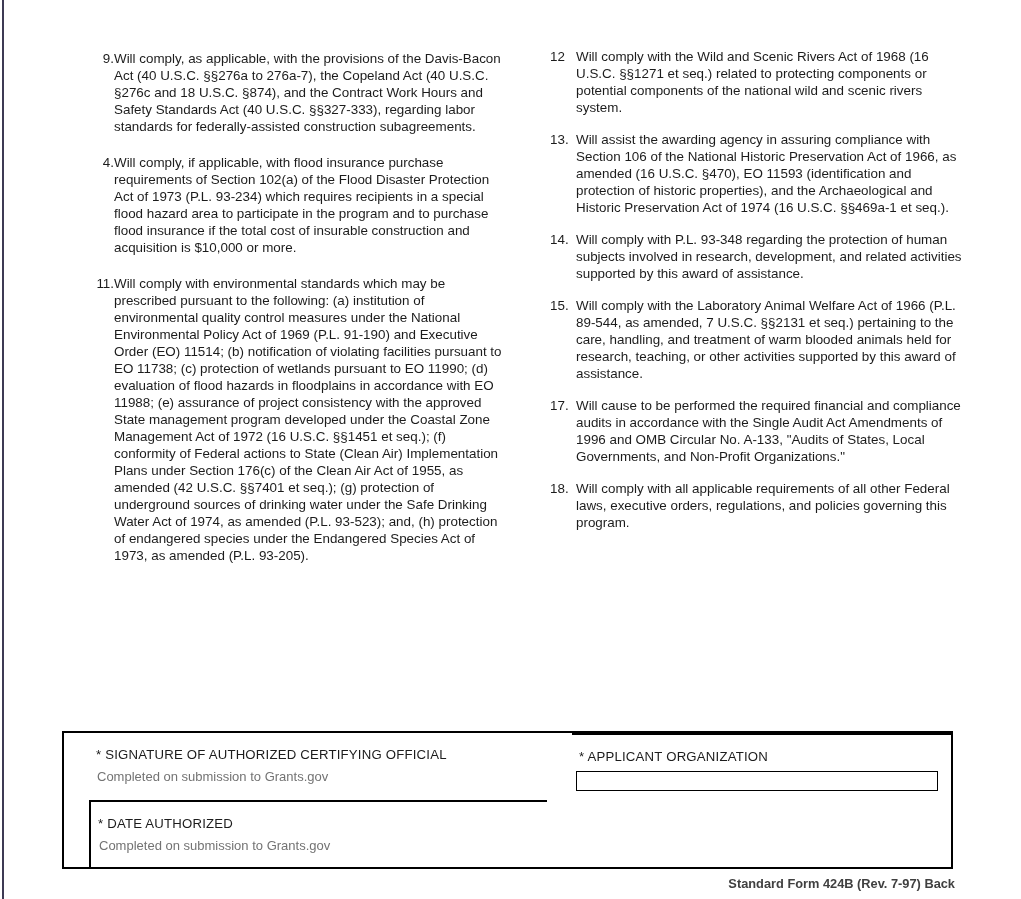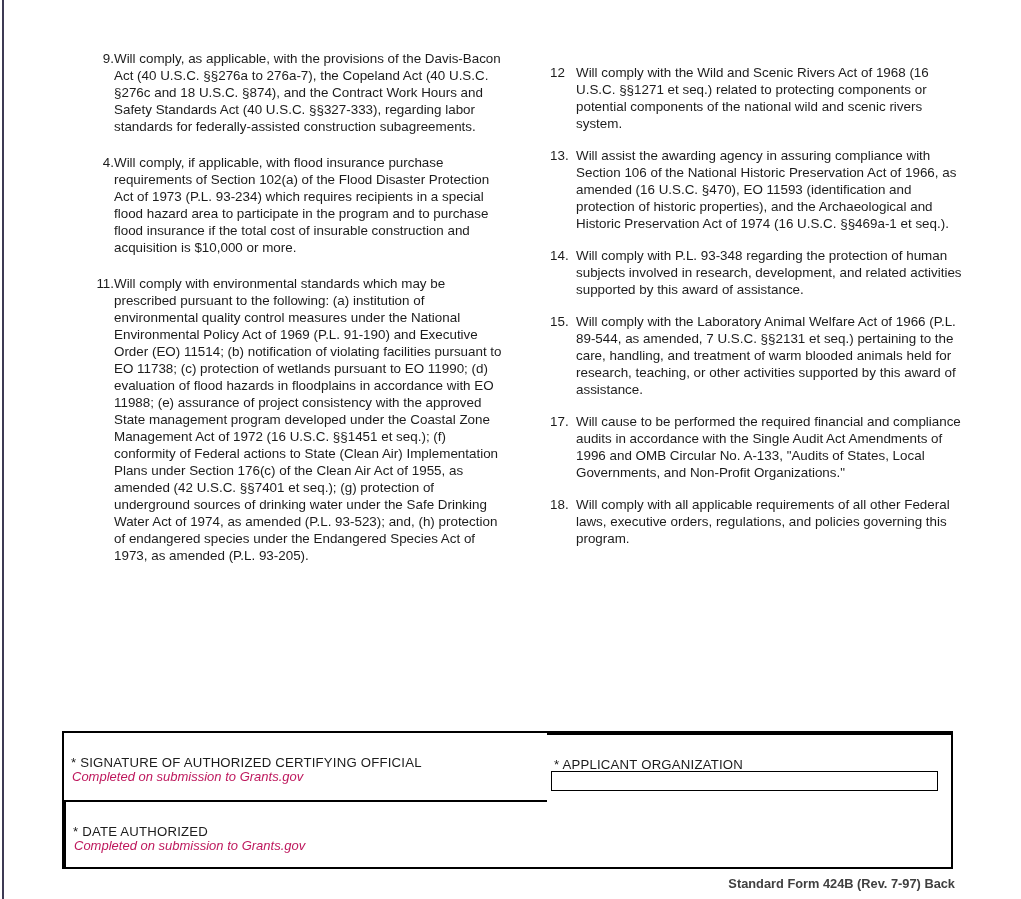--- a/index.html
+++ b/index.html
@@ -11,43 +11,43 @@
     color:#1c1c1c;
     overflow:hidden;
   }
   .left-rule {
     position:absolute; left:2px; top:0;
     width:2px; height:899px;
     background:#3d3a54;
   }
   .col { position:absolute; font-size:13.4px; line-height:17px; }
   .col-left  { left:88px;  top:50px; width:420px; }
-  .col-right { left:548px; top:64px; width:420px; }
+  .col-right { left:548px; top:48px; width:420px; }
   .item { display:flex; }
   .col-left  .item { margin-bottom:19px; }
   .col-right .item { margin-bottom:15px; }
   .num { flex:0 0 26px; }
   .col-left  .num { text-align:right; }
   .col-right .num { text-align:left; padding-left:2px; }
   .txt { flex:1; margin-left:0; }
 
   .sig-table {
     position:absolute; left:62px; top:731px;
     width:891px; height:138px;
     border:2px solid #000;
     box-sizing:border-box;
     display:grid;
     grid-template-columns:483px 1fr;
     grid-template-rows:67px 1fr;
   }
-  .cell { position:relative; box-sizing:border-box; padding:22px 7px; }
+  .cell { position:relative; box-sizing:border-box; padding:14px 7px;margin-left:25px; }
   .cell.bl { border-left:2px solid #000; }
   .cell.bt { border-top:2px solid #000; }
   .cell-label { font-size:13.2px; color:#1c1c1c; letter-spacing:0.2px; }
-  .cell-note  { position:absolute; left:8px; top:36px; font-size:13px; color:#be185d;font-style:italic; }
+  .cell-note  { position:absolute; left:8px; top:36px; font-size:13px; color:#737373; }
   .cell-input {
     position:absolute; top:36px; height:18px;
     border:1.5px solid #000; background:#fff;
     font-family:"Liberation Sans", sans-serif; font-size:13px;
     padding:0 3px;
   }
   .title-input { left:4px; right:11px; }
   .org-input   { left:4px; right:13px; }
 
   .footer {

